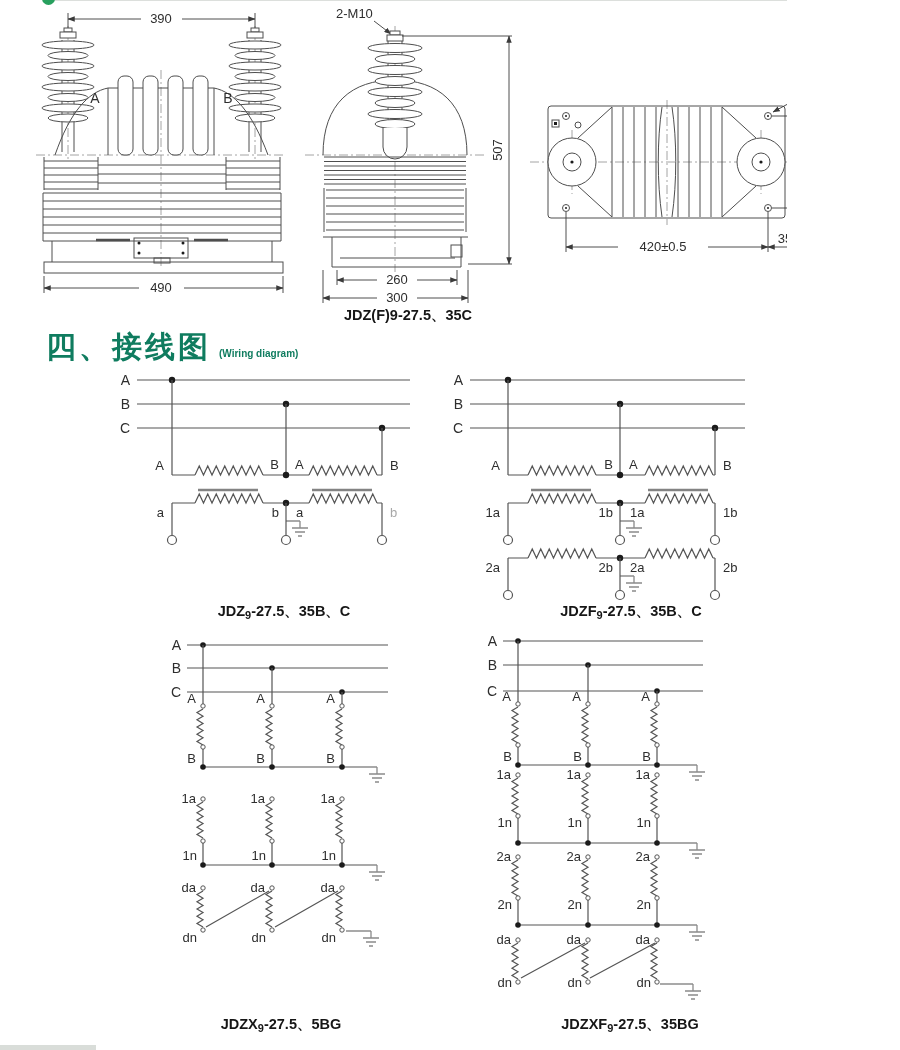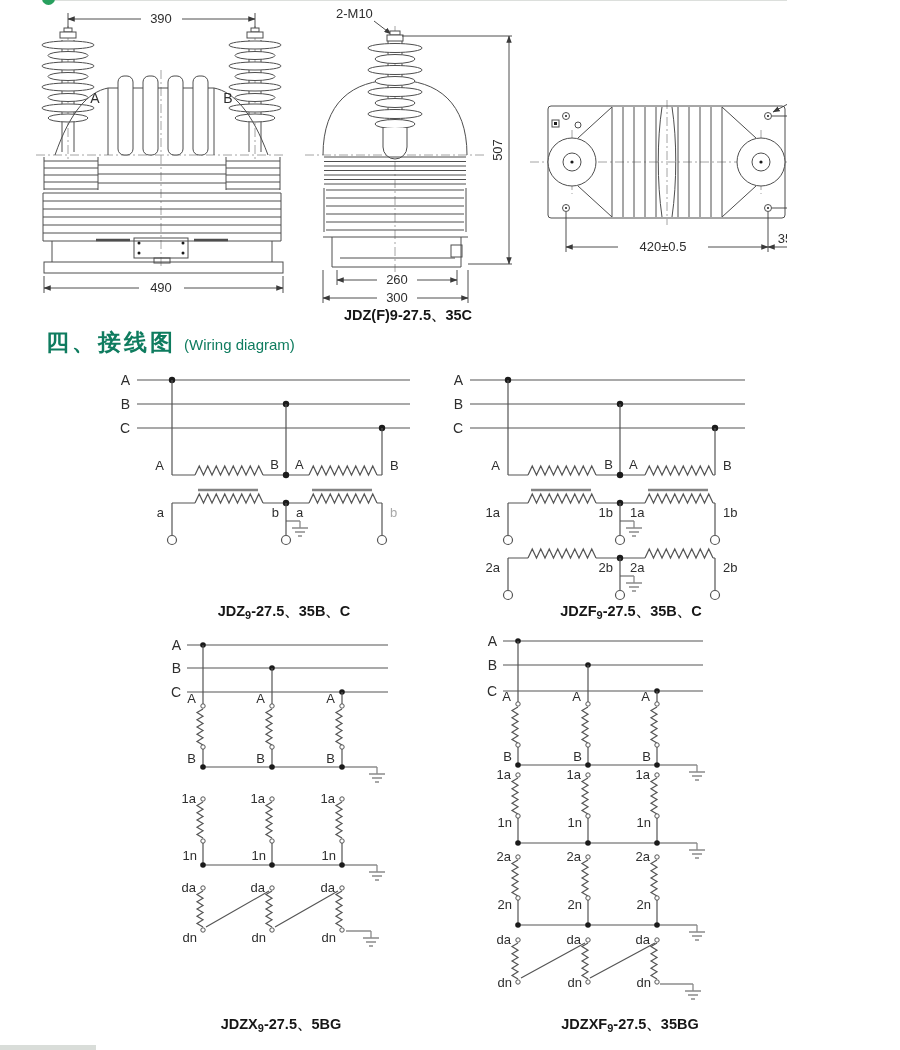--- a/index.html
+++ b/index.html
@@ -2,22 +2,22 @@
 <html><head>
 <meta charset="utf-8">
 <style>
   html,body{margin:0;padding:0;background:#fff;}
   #page{position:relative;width:787px;height:1050px;background:#fff;overflow:hidden;
         font-family:"Liberation Sans",sans-serif;}
   #top-rule{position:absolute;left:52px;top:0;width:843px;height:1px;background:#dcdfdc;}
   #bullet-frag{position:absolute;left:42px;top:-8px;width:13px;height:13px;border-radius:50%;background:#28a05e;}
   #footer-frag{position:absolute;left:0;top:1045px;width:96px;height:5px;background:#d9ddd9;}
   #sec-head{position:absolute;left:46px;top:327px;white-space:nowrap;}
-  #sec-head .zh{font-size:23px;font-weight:bold;letter-spacing:3px;color:#0f7c5f;}
-  #sec-head .en{font-size:15px;font-weight:400;color:#0f7c5f;margin-left:8px;}
+  #sec-head .zh{font-size:30px;font-weight:bold;letter-spacing:3px;color:#0f7c5f;}
+  #sec-head .en{font-size:10px;font-weight:700;color:#0f7c5f;margin-left:8px;}
   svg{position:absolute;left:0;}
   .t{font-family:"Liberation Sans",sans-serif;fill:#2e2e2e;}
   .dim{font-size:13px;}
   .lbl{font-size:14px;}
   .lbl2{font-size:13px;}
   .cap{font-size:14.5px;font-weight:bold;fill:#161616;}
   .sub{font-size:11px;}
   .gray{fill:#a8a8a8;}
   .ln{stroke:#4e4e4e;stroke-width:1;fill:none;}
   .ln2{stroke:#555;stroke-width:1.2;fill:none;}

